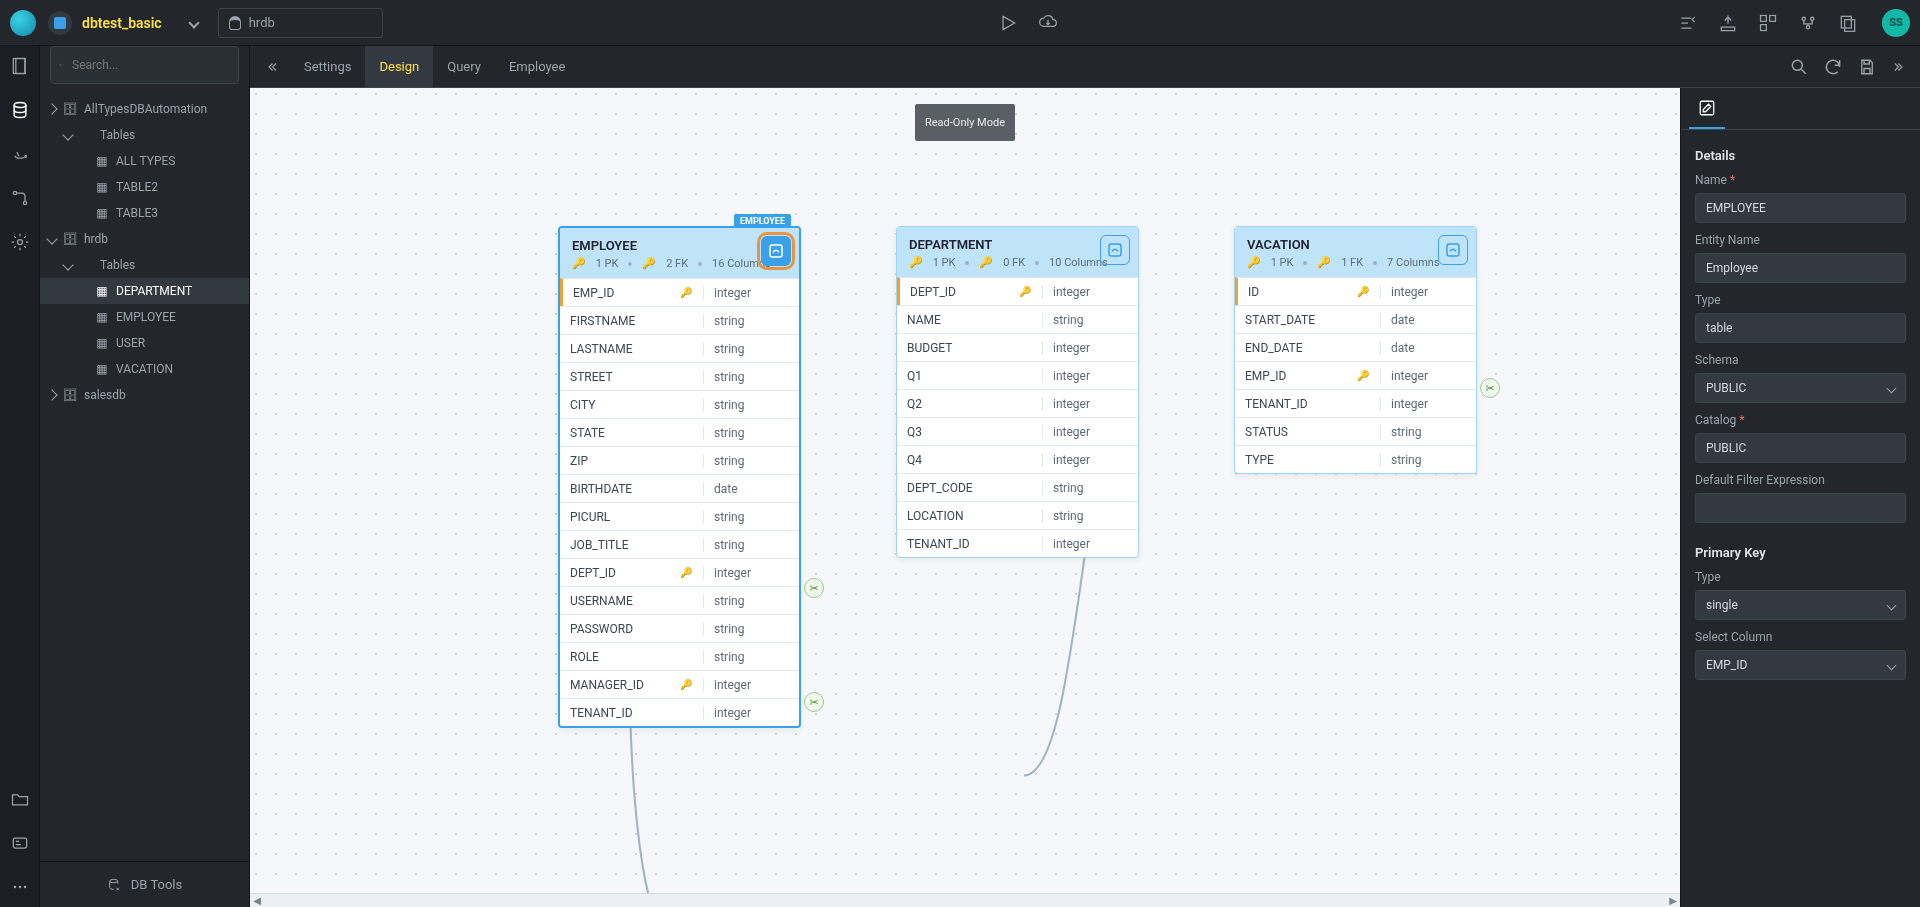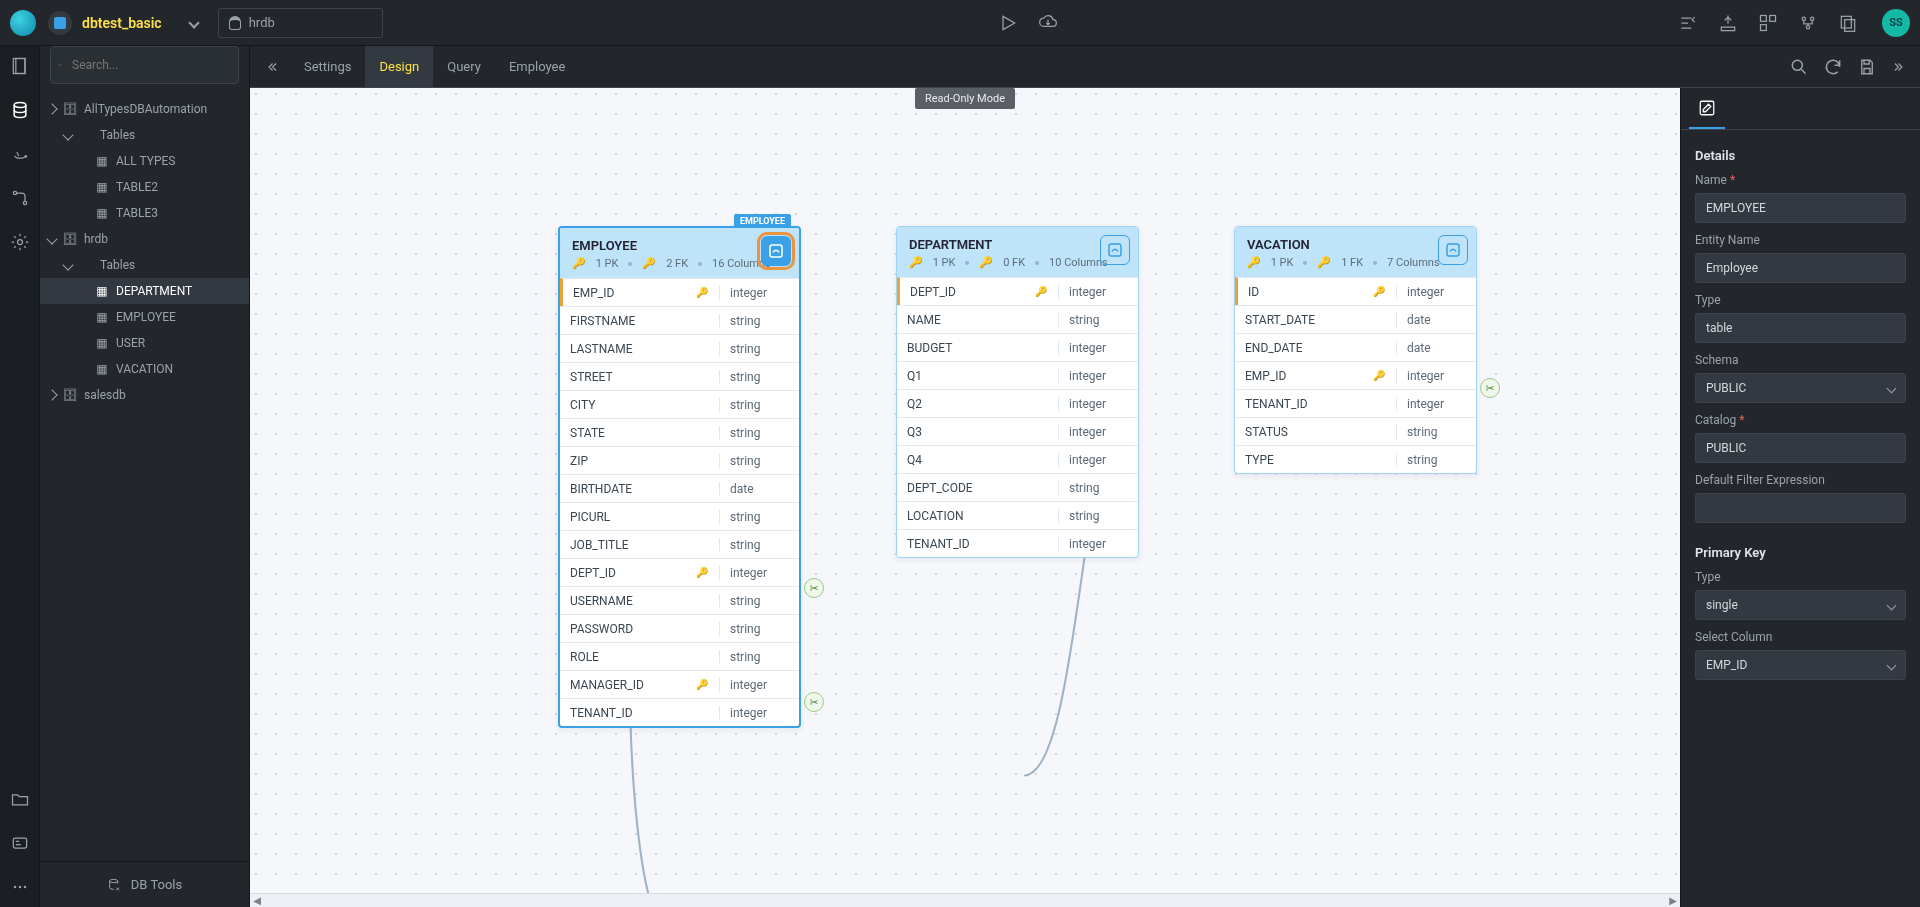--- a/index.html
+++ b/index.html
@@ -68,21 +68,21 @@
   .tabbar .collapse{width:28px;display:flex;justify-content:center;color:var(--text-dim);}
   .tab{padding:0 14px;height:100%;display:flex;align-items:center;color:var(--text-dim);cursor:default;}
   .tab.active{background:var(--bg-3);color:#fde047;}
   .tabbar .spacer{flex:1;}
   .tabbar .ticbtn{width:30px;height:30px;display:flex;align-items:center;justify-content:center;color:var(--text-dim);}
   .expand-r{width:26px;display:flex;justify-content:center;color:var(--text-dim);}
 
   .workspace{flex:1;display:flex;overflow:hidden;}
   .canvas-wrap{flex:1;position:relative;background:var(--canvas);overflow:hidden;}
   .canvas-wrap::before{content:"";position:absolute;inset:0;background-image:radial-gradient(#d0d6de 1px,transparent 1px);background-size:20px 20px;background-position:-4px -4px;}
-  .ro-badge{position:absolute;top:0;left:50%;transform:translateX(-50%);background:#5a5f66;color:#e8eaec;font-size:11px;padding:4px 10px;border-radius:2px;z-index:4;}
+  .ro-badge{position:absolute;top:16px;left:50%;transform:translateX(-50%);background:#5a5f66;color:#e8eaec;font-size:11px;padding:12px 10px;border-radius:2px;z-index:4;}
   .hscroll{position:absolute;left:0;right:0;bottom:0;height:14px;background:#eceff3;border-top:1px solid #d7dce2;display:flex;align-items:center;}
   .hscroll .arr{width:14px;height:14px;display:flex;align-items:center;justify-content:center;color:#7a828b;font-size:10px;}
 
   .canvas{position:absolute;inset:0;}
   svg.connectors{position:absolute;inset:0;pointer-events:none;}
 
   
   .tblcard{position:absolute;background:#fff;border:1px solid var(--card-border);border-radius:4px;box-shadow:0 2px 6px rgba(20,40,60,.08);}
   .tblcard.sel{border:2px solid var(--blue);}
   .tblhead{background:var(--card-header);padding:10px 12px 8px;border-radius:3px 3px 0 0;position:relative;}
@@ -93,21 +93,21 @@
   .tblopt.filled{background:var(--blue);color:#fff;}
   .tblopt.highlight{outline:3px solid var(--orange);outline-offset:1px;}
   .tag{position:absolute;right:8px;top:-14px;background:var(--blue);color:#fff;font-size:9px;font-weight:700;padding:2px 6px;border-radius:2px;}
   .tmeta{display:flex;align-items:center;gap:10px;margin-top:4px;font-size:11px;color:#5d6e7c;}
   .tmeta .dot{width:4px;height:4px;background:#9cb2c2;border-radius:50%;}
   .keyi{color:#7fa8c4;}
   .rows{}
   .row{display:flex;align-items:center;height:28px;border-top:1px solid var(--row-border);font-size:12px;color:#3a4651;}
   .row.pk{border-left:3px solid #f0a030;}
   .row .cname{flex:1;padding:0 10px;display:flex;align-items:center;justify-content:space-between;gap:6px;}
-  .row .ctype{width:80px;border-left:1px solid var(--row-border);padding:0 10px;color:#5d6a76;}
+  .row .ctype{width:96px;border-left:1px solid var(--row-border);padding:0 10px;color:#5d6a76;}
   .kicon{color:#9fbcd2;font-size:10px;}
   .branch-node{position:absolute;width:20px;height:20px;border:1px solid #9cc88a;border-radius:50%;background:#f0f8ec;display:flex;align-items:center;justify-content:center;font-size:11px;color:#5a8a3f;}
 
   
   .details{width:240px;background:var(--bg-1);border-left:1px solid #14171a;display:flex;flex-direction:column;overflow:hidden;}
   .details-head{height:42px;display:flex;align-items:center;padding:0 14px;font-weight:700;letter-spacing:.3px;border-bottom:1px solid var(--border);}
   .details-tabs{height:42px;display:flex;align-items:center;padding:0 8px;border-bottom:1px solid var(--border);}
   .dtab{width:36px;height:100%;display:flex;align-items:center;justify-content:center;color:var(--text-dim);}
   .dtab.active{border-bottom:2px solid var(--blue);color:#fff;}
   .details-body{flex:1;overflow:auto;padding:12px 14px 20px;}

